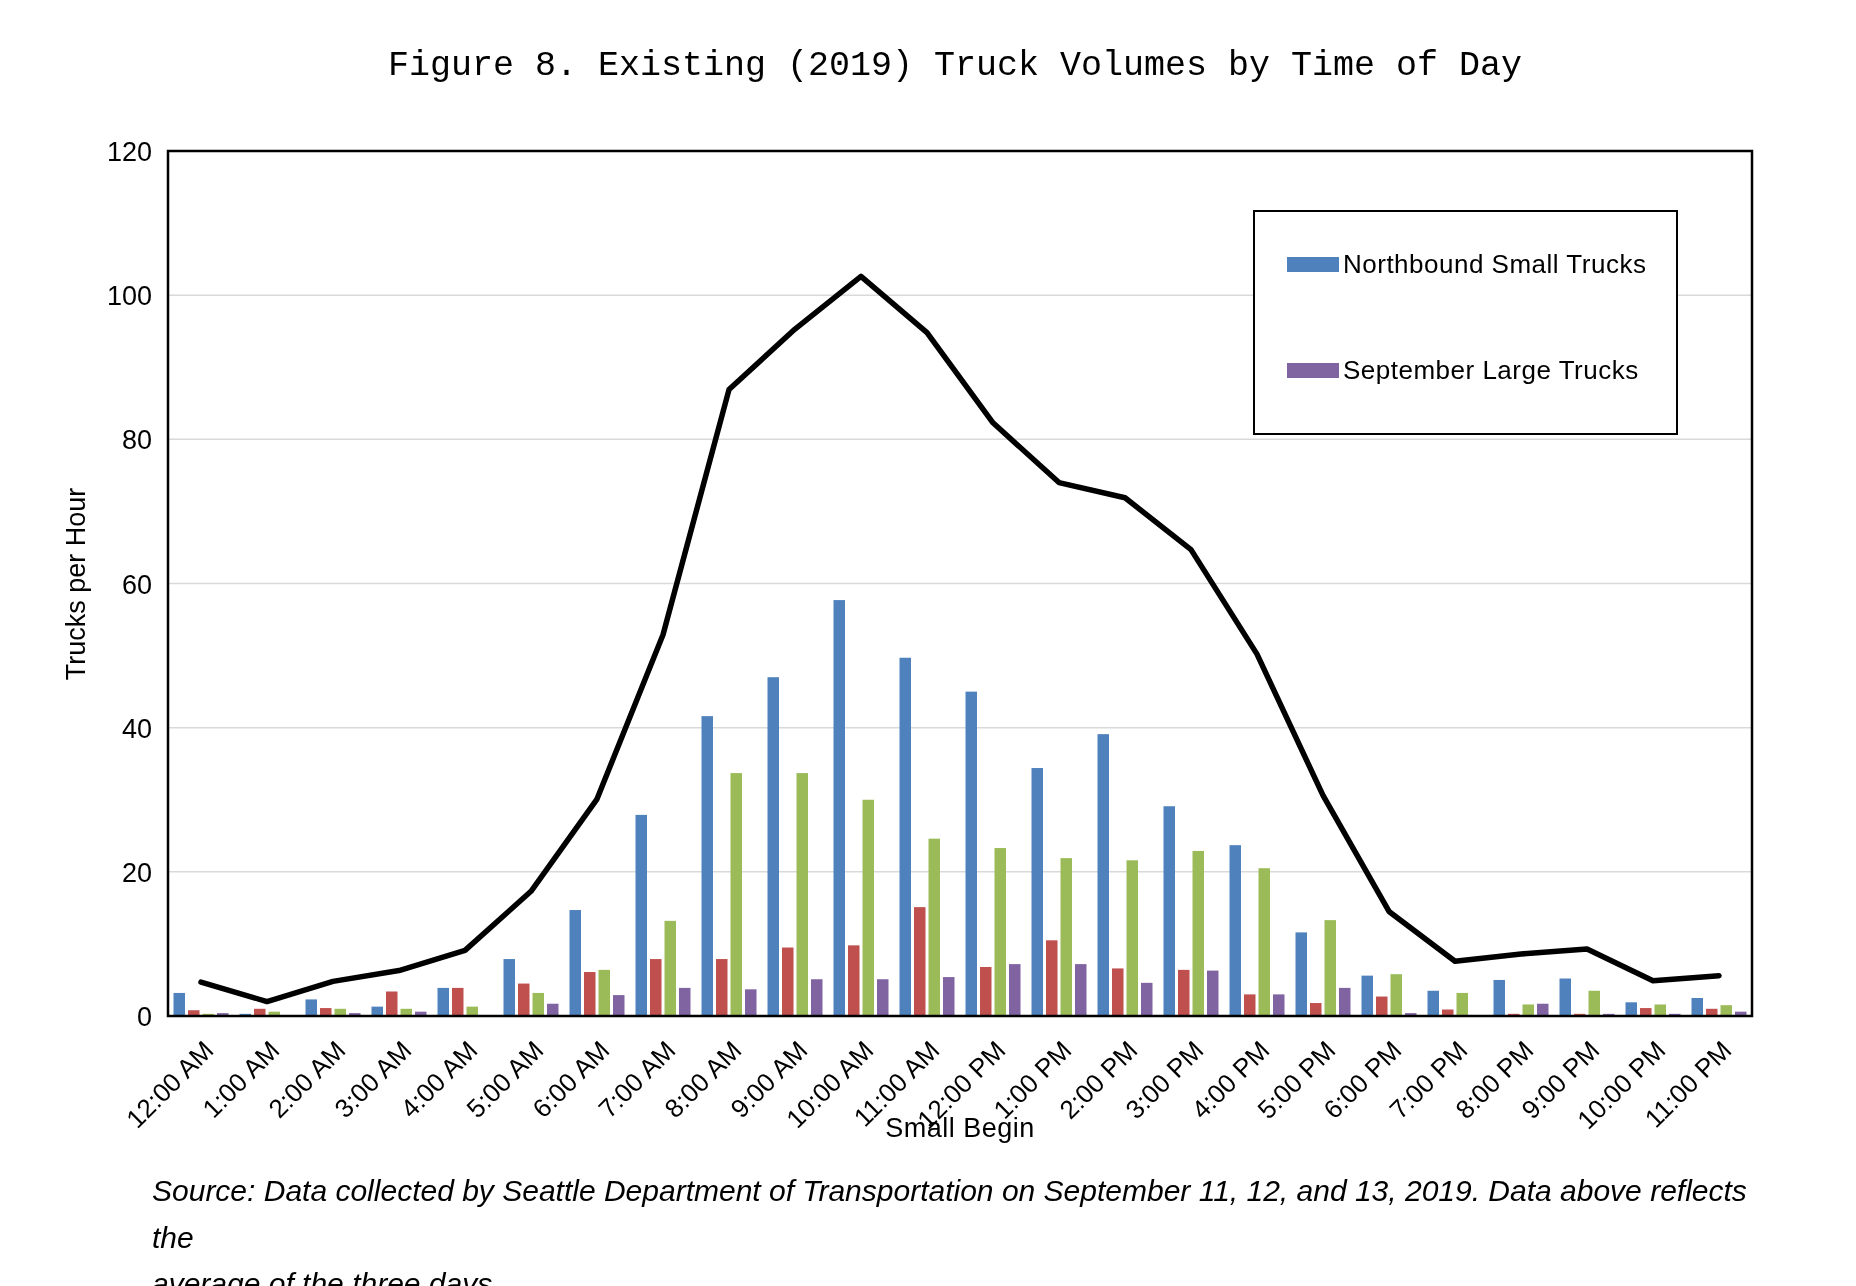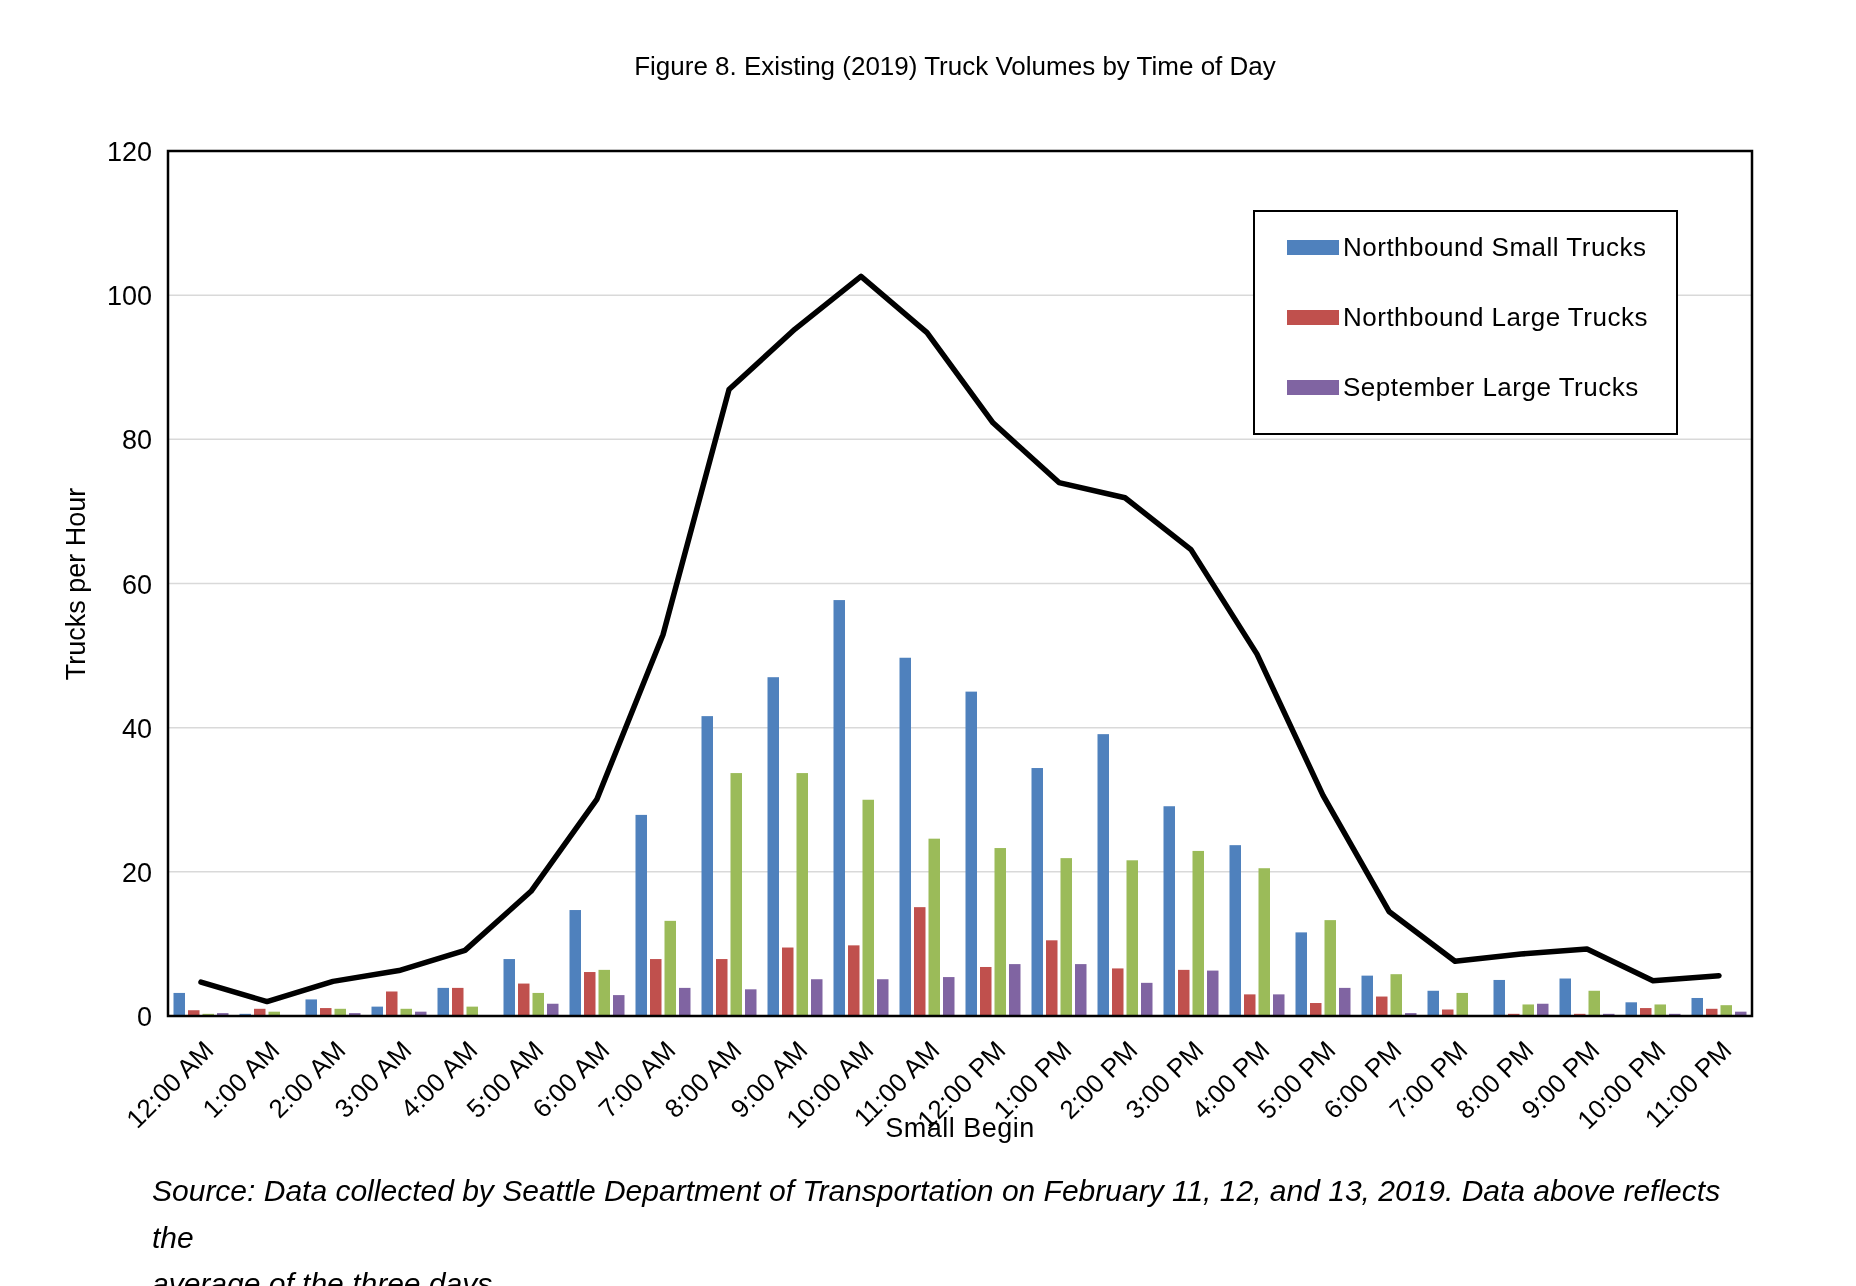--- a/index.html
+++ b/index.html
@@ -3,21 +3,21 @@
 <meta charset="utf-8">
 <style>
   html,body{margin:0;padding:0;background:#fff;}
   #canvas{
     position:relative;width:1856px;height:1286px;background:#ffffff;
     font-family:"Liberation Sans",sans-serif;color:#000;overflow:hidden;
   }
   #chart-svg{position:absolute;left:0;top:0;}
   .chart-title{
     position:absolute;left:955px;top:66px;transform:translate(-50%,-50%);
-    font-size:26px;white-space:nowrap;
+    font-size:35px;white-space:nowrap;font-family:Liberation Mono, monospace;
   }
   .y-axis-title{
     position:absolute;left:76px;top:584px;transform:translate(-50%,-50%) rotate(-90deg);
     font-size:27px;white-space:nowrap;
   }
   .x-axis-title{
     position:absolute;left:960px;top:1128px;transform:translate(-50%,-50%);
     font-size:27px;white-space:nowrap;letter-spacing:0.5px;
   }
   .legend{
@@ -177,26 +177,22 @@
   <div class="chart-title">Figure 8. Existing (2019) Truck Volumes by Time of Day</div>
   <div class="y-axis-title">Trucks per Hour</div>
   <div class="x-axis-title">Small Begin</div>
 
   <div class="legend" id="legend">
       <div class="legend-row">
         <span class="legend-swatch" style="background: rgb(79, 129, 189);"></span>
         <span class="legend-label">Northbound Small Trucks</span>
       </div>
       <div class="legend-row">
-        <span class="legend-swatch" style="background: rgb(192, 80, 77);"></span>
-        <span class="legend-label">Northbound Large Trucks</span>
-      </div>
-      <div class="legend-row">
         <span class="legend-swatch" style="background: rgb(128, 100, 162);"></span>
         <span class="legend-label">September Large Trucks</span>
       </div>
     </div>
 
   <div class="source">
-    <div>Source:  Data collected by Seattle Department of Transportation on February 11, 12, and 13, 2019. Data above reflects the</div>
+    <div>Source:  Data collected by Seattle Department of Transportation on September 11, 12, and 13, 2019. Data above reflects the</div>
     <div>average of the three days.</div>
   </div>
 </div>
 
 </body></html>

